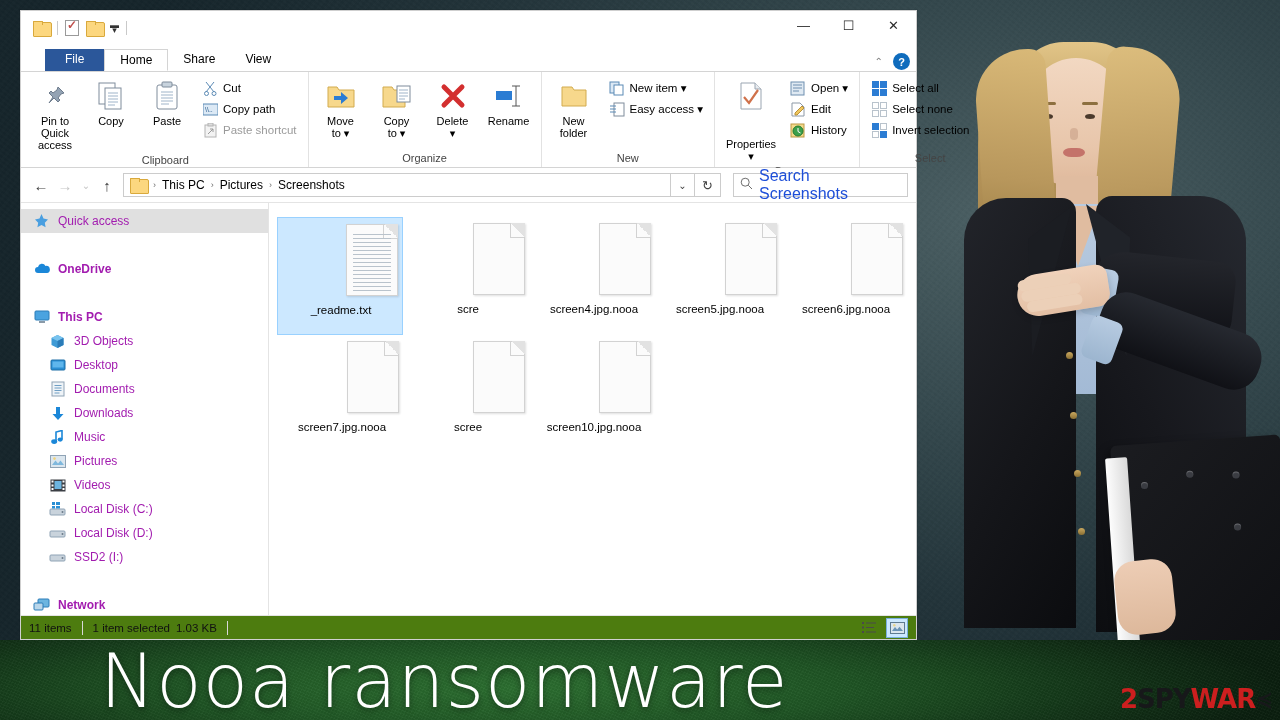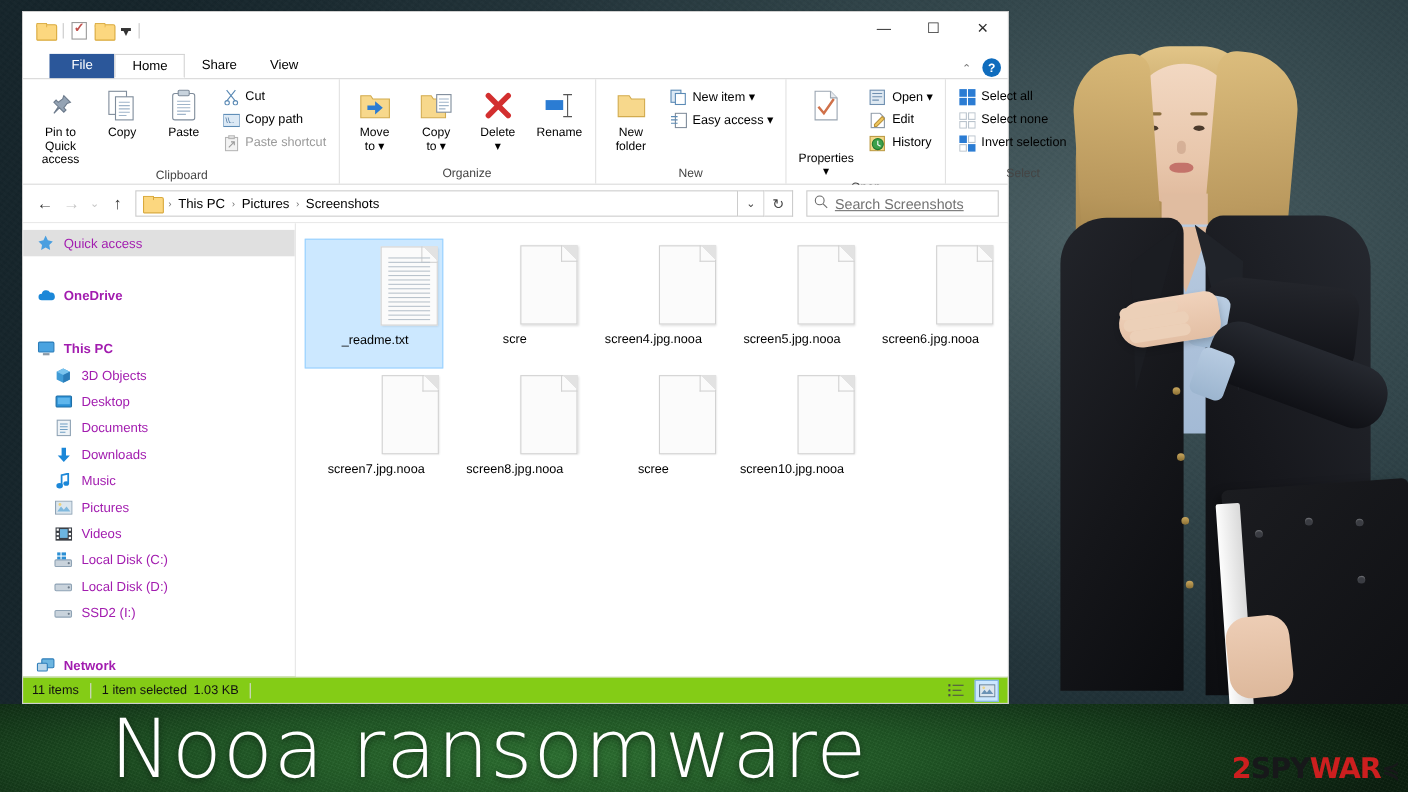--- a/index.html
+++ b/index.html
@@ -110,21 +110,21 @@
   }
   .crumb { font-size:12px; padding:2px 4px; color:#000; }
   .crumbsep { font-size:9px; color:#6d6d6d; padding:0 1px; }
   .crumbtail { flex:1; }
   .addr-drop { width:24px; height:24px; border:1px solid #cccccc; border-left:none; display:flex; align-items:center; justify-content:center; font-size:10px; color:#444; background:#fff; }
   .refresh { width:26px; height:24px; border:1px solid #cccccc; border-left:none; display:flex; align-items:center; justify-content:center; font-size:13px; color:#444; background:#fff; }
   .searchbox {
     width:175px; height:24px; margin-left:12px; border:1px solid #cccccc; background:#fff;
     display:flex; align-items:center; gap:6px; padding:0 6px;
   }
-  .searchbox .ph { font-size:13px; color:#737373;text-decoration:underline; }
+  .searchbox .ph { font-size:16px; color:#1d4ed8; }
 
   
   .content { flex:1; display:flex; border-top:1px solid #e4e4e4; min-height:0; }
   .navpane {
     width:248px; background:#fff; border-right:1px solid #e4e4e4; padding-top:6px; overflow:hidden;
   }
   .navitem { height:24px; display:flex; align-items:center; gap:8px; font-size:12px; color:#a21caf; padding-left:12px; }
   .navitem.sel { background:#e0e0e0; }
   .navitem.indent { padding-left:28px; }
   .navitem.gap { margin-top:24px;font-weight:bold; }
@@ -151,21 +151,21 @@
   .lines i { display:block; height:1px; background:#b9c3cc; margin-bottom:3px; }
   .fname {
     font-size:11.5px; text-align:center; line-height:13px; color:#000; margin-top:5px;
     width:122px; word-break:break-all;
   }
   .fname.occl { color:#000; }
 
   
   .statusbar {
     height:24px; border-top:1px solid #e4e4e4; display:flex; align-items:center;
-    padding:0 8px; font-size:11.5px; color:#111; gap:0; background:#84cc16;
+    padding:0 8px; font-size:11.5px; color:#111; gap:0; background:#4d7c0f;
   }
   .status-sep { width:1px; height:14px; background:#d8d8d8; margin:0 10px; }
   .viewbtns { margin-left:auto; display:flex; align-items:center; gap:6px; }
   .vbtn { width:22px; height:20px; display:flex; align-items:center; justify-content:center; }
   .vbtn.active { border:1px solid #7ab0dd; background:#cce8ff; }
 
   
   #woman { position:absolute; right:0; top:0; width:420px; height:720px; }
   .w-hair-back { position:absolute; left:118px; top:52px; width:190px; height:250px;
     background:linear-gradient(180deg,#c9a86d 0%,#b08f55 55%,#8d7241 100%);
@@ -831,28 +831,20 @@
 
         <div class="fileitem">
           <div class="fileicon">
               <div class="page">
                 <div class="fold"></div>
               </div>
             </div>
           <div class="fname">screen7.jpg.nooa</div>
         </div>
 
-        <div class="fileitem">
-          <div class="fileicon">
-              <div class="page">
-                <div class="fold"></div>
-              </div>
-            </div>
-          <div class="fname">screen8.jpg.nooa</div>
-        </div>
 
         <div class="fileitem">
           <div class="fileicon">
               <div class="page">
                 <div class="fold"></div>
               </div>
             </div>
           <div class="fname occl">scree</div>
         </div>
 

